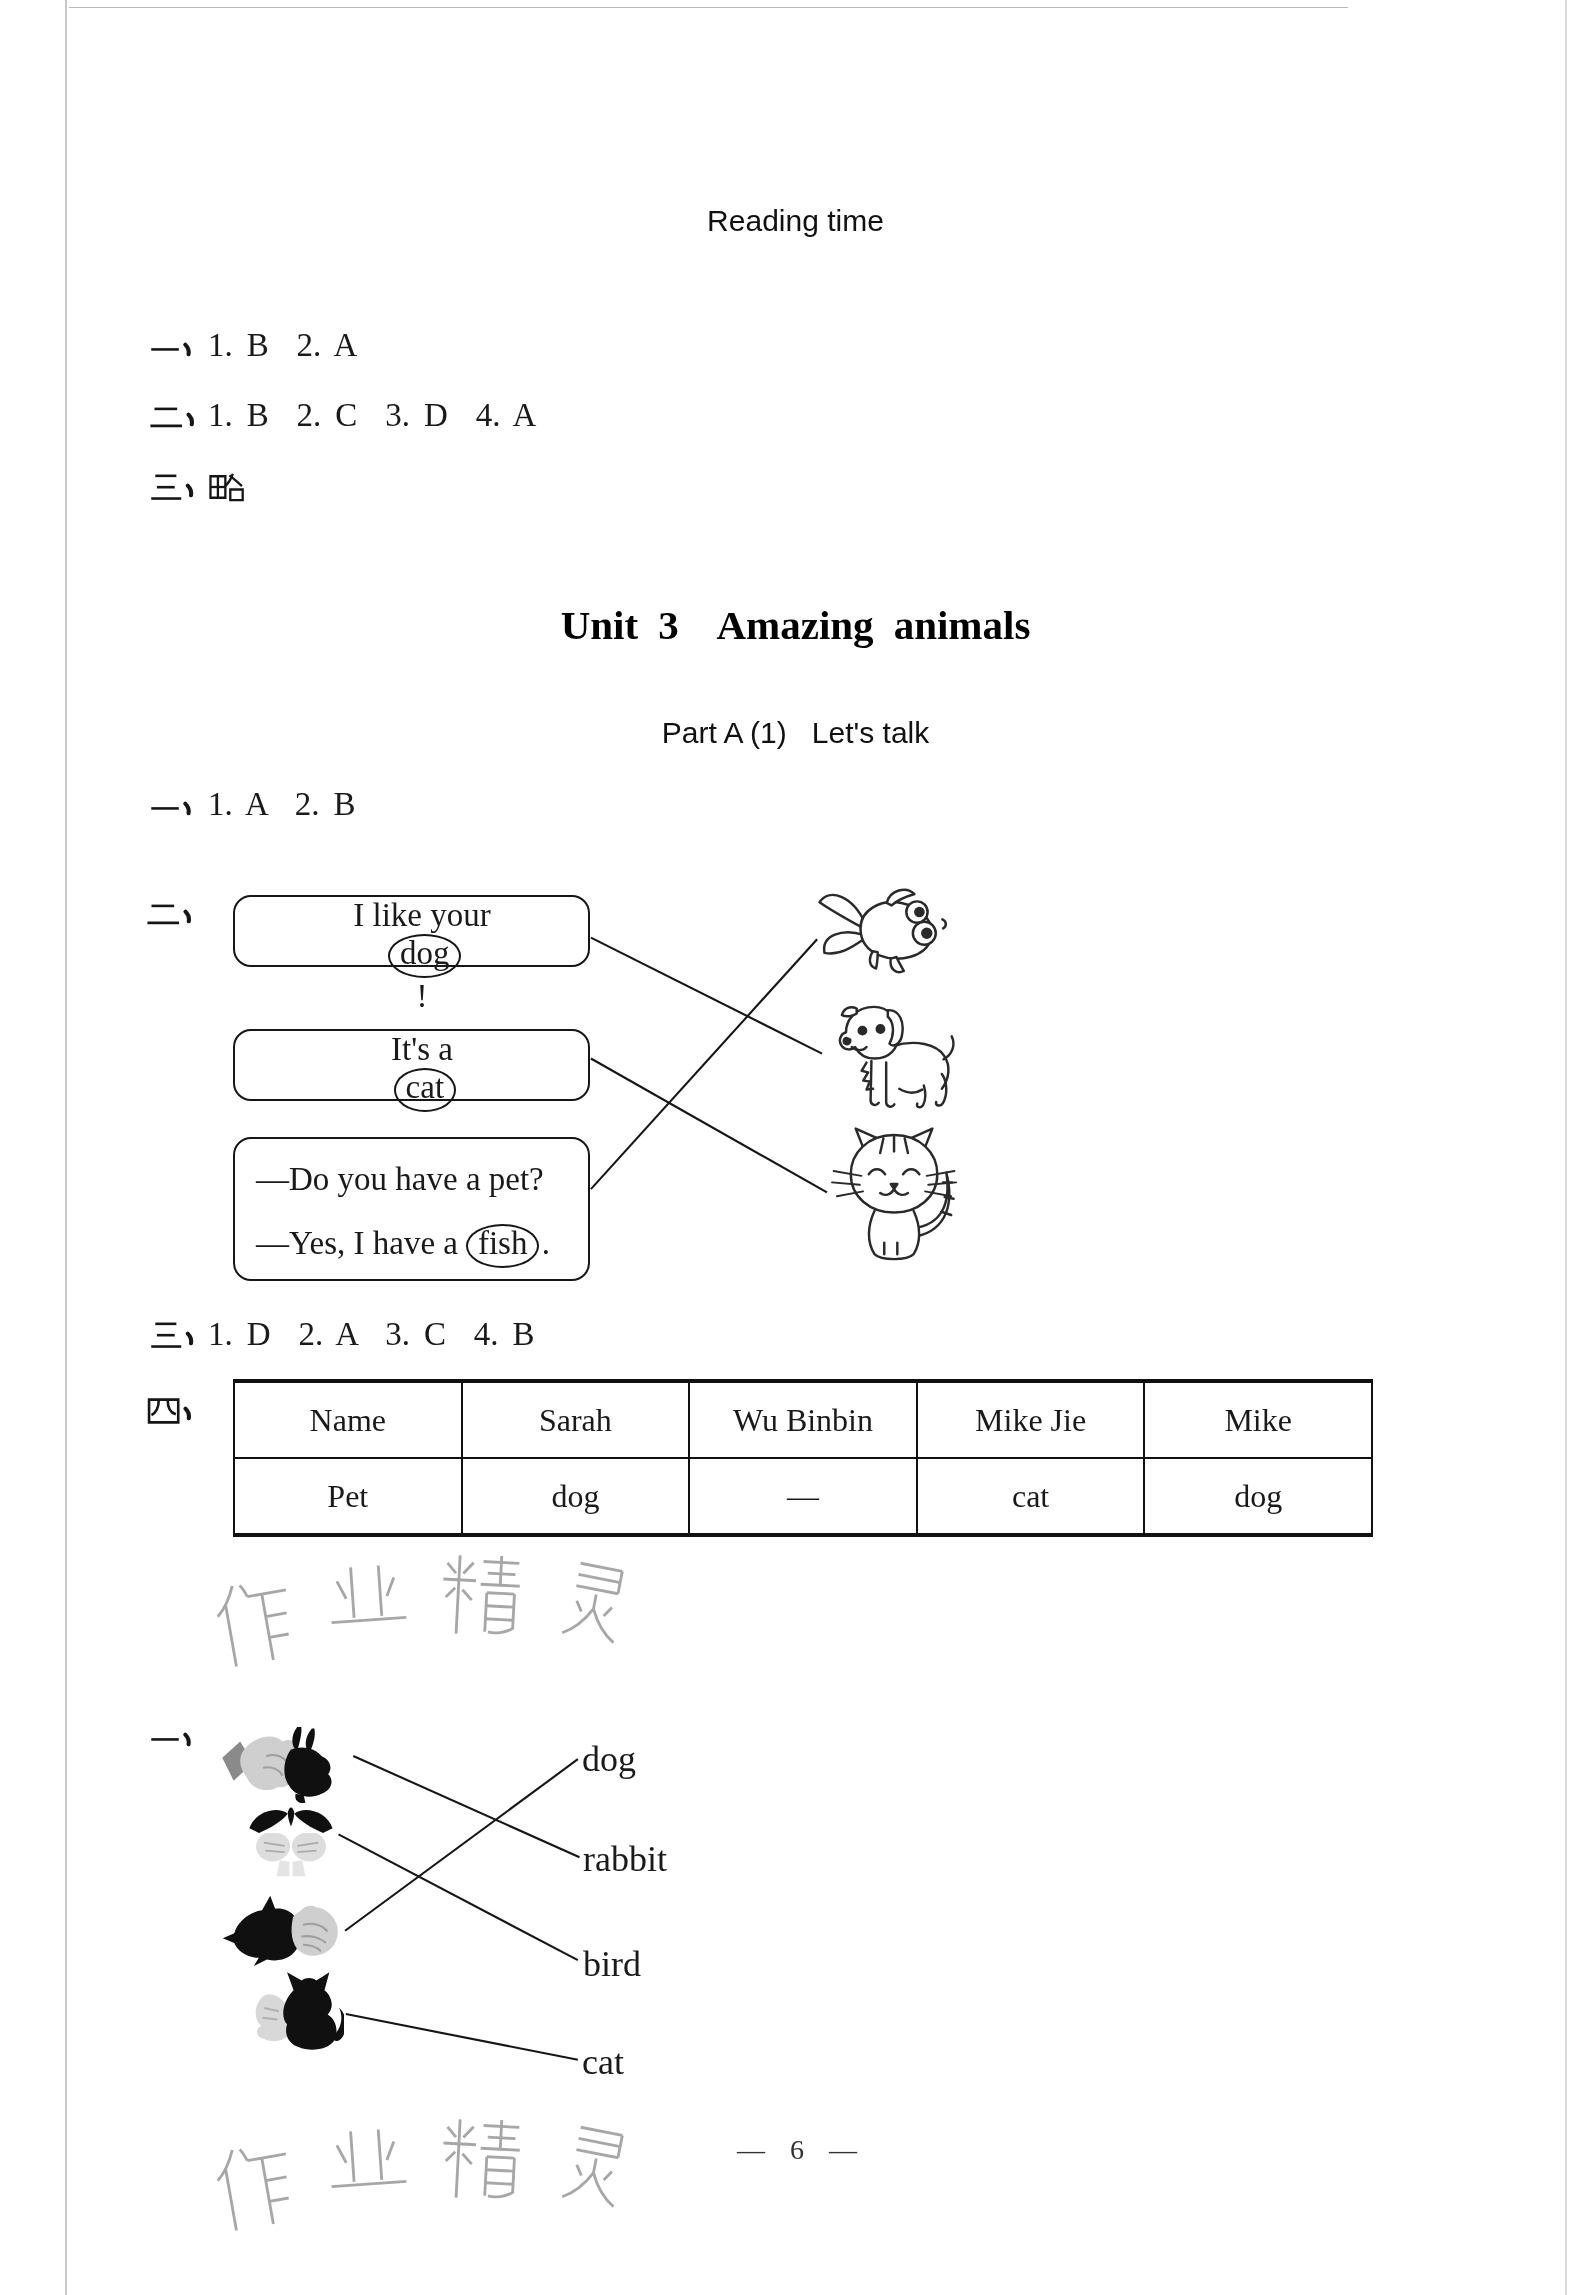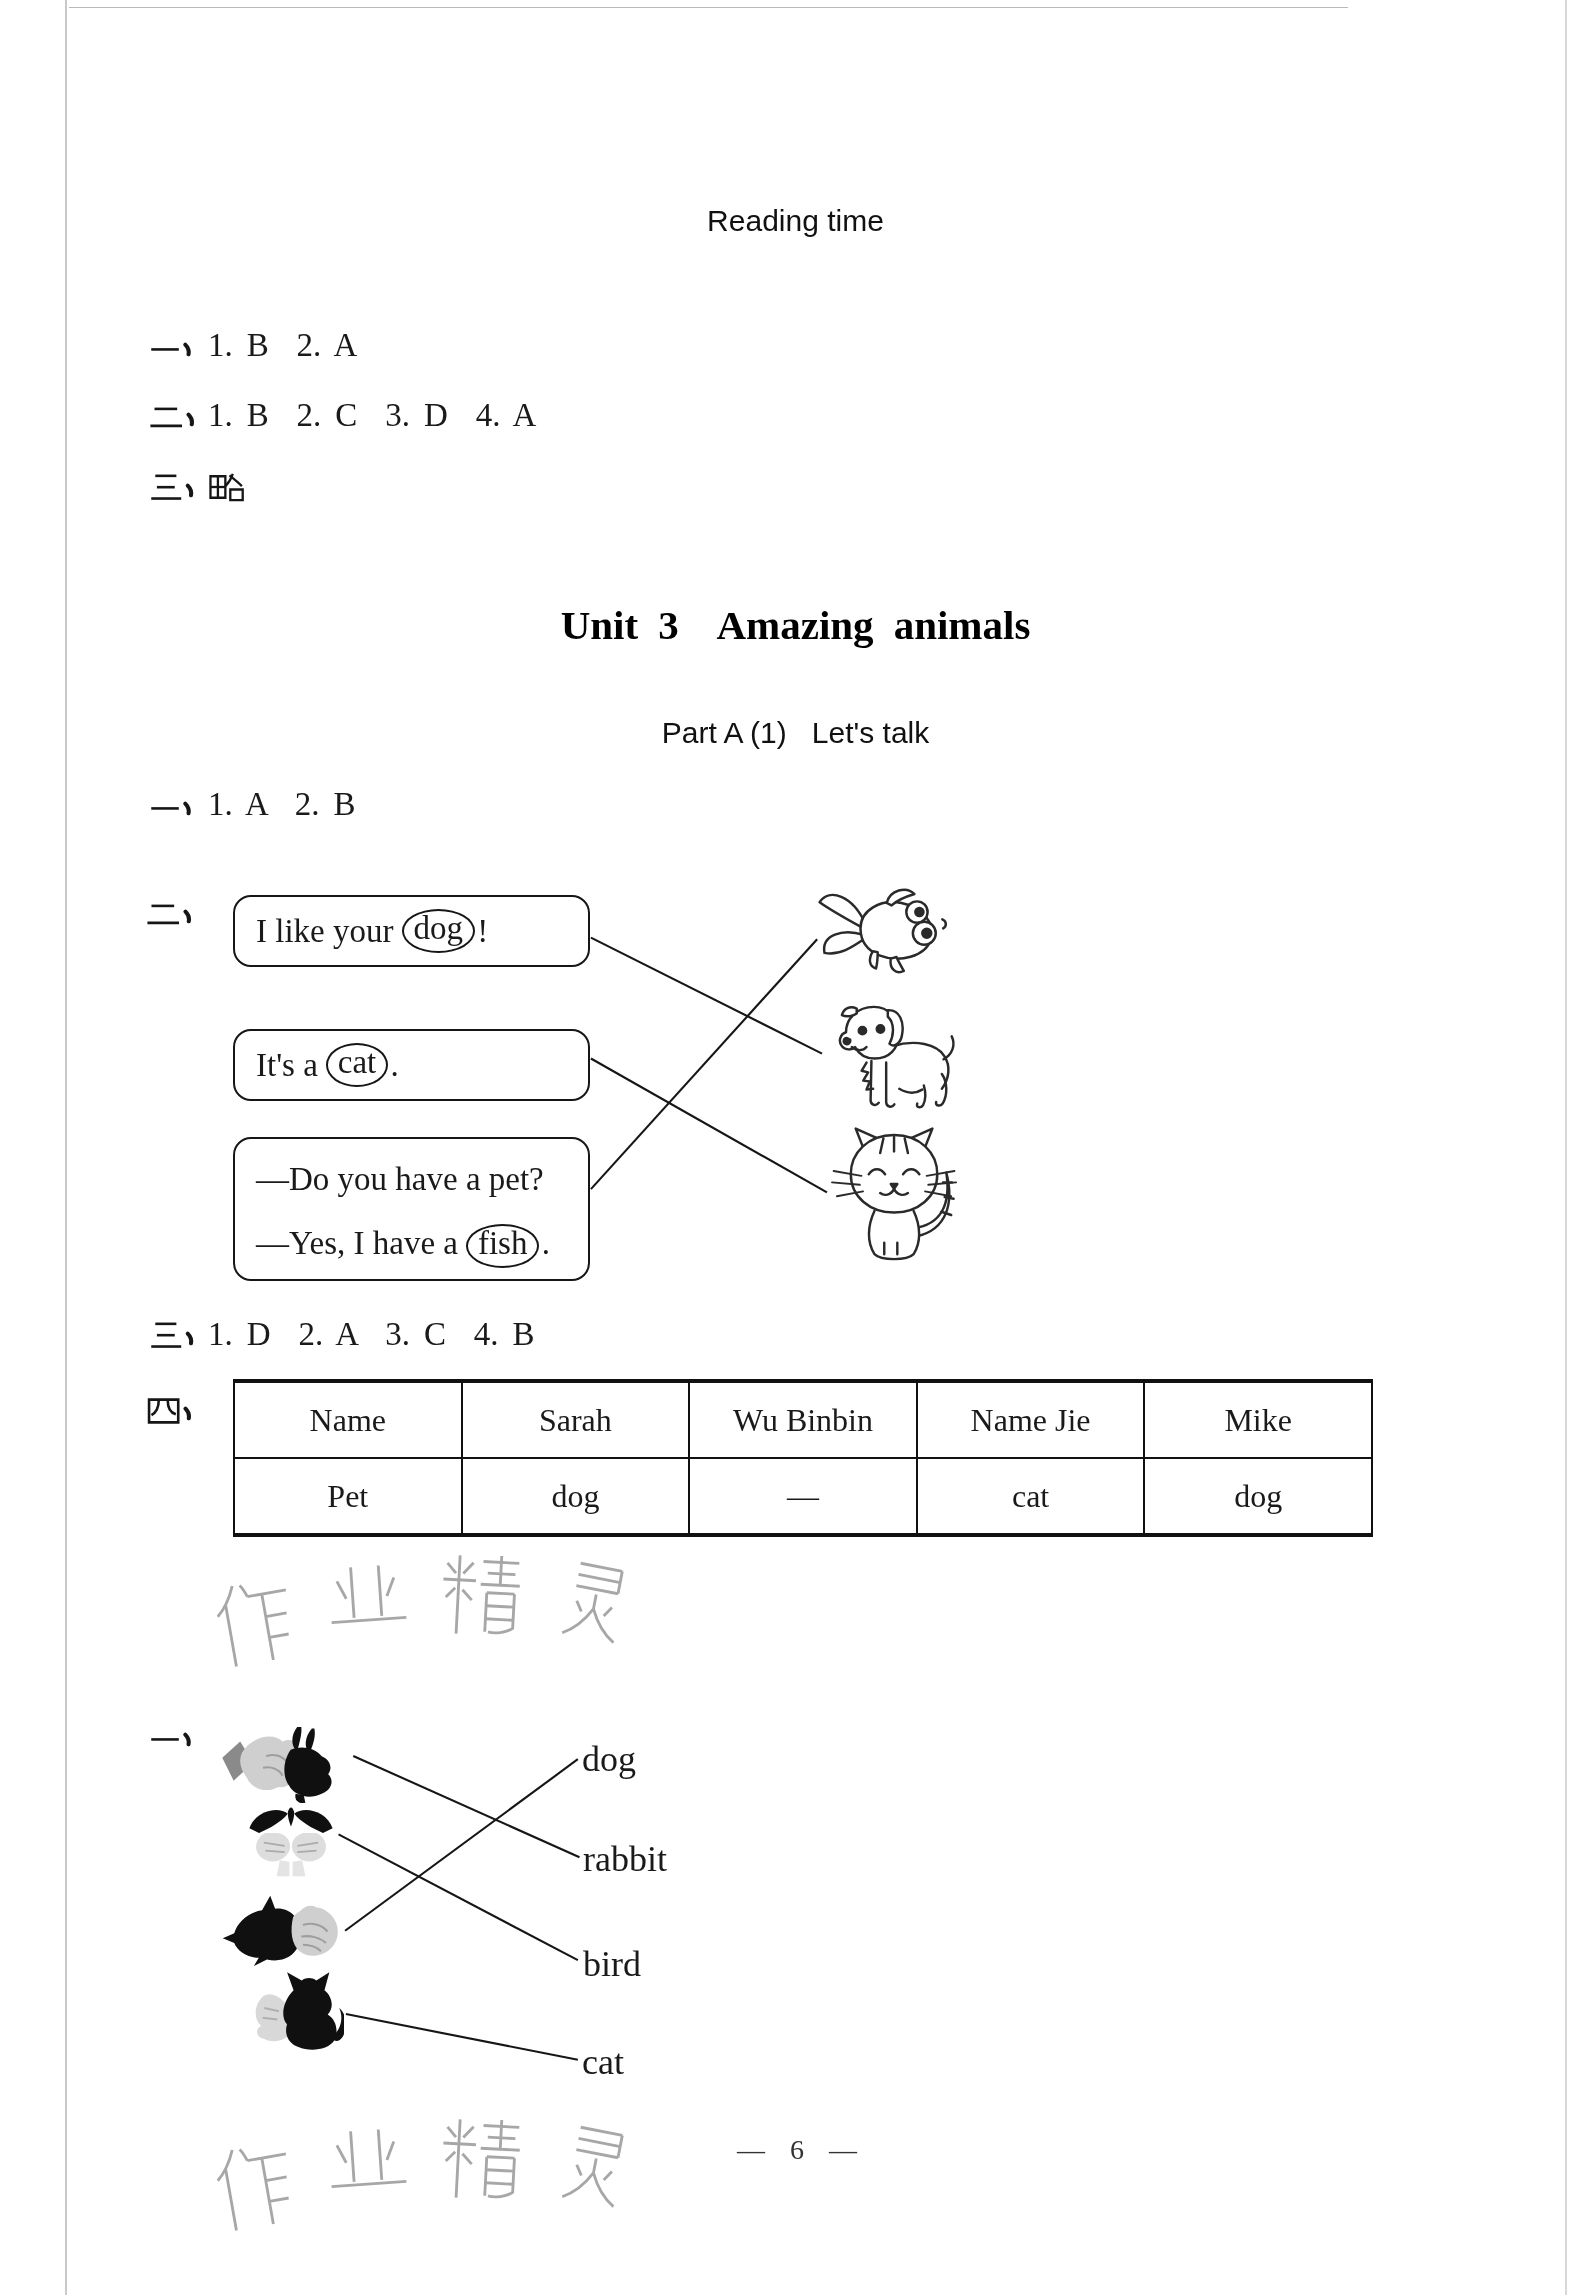--- a/index.html
+++ b/index.html
@@ -14,21 +14,21 @@
   .reading-title{top:204px;font-size:30px;color:#111;}
   .unit-title{top:601px;font-size:41px;font-weight:bold;word-spacing:9.8px;color:#000;}
   .part-heading{font-size:30px;color:#111;white-space:pre;}
   .ans-line{display:flex;align-items:flex-start;gap:13px;left:148px;}
   .marker-svg{width:47px;height:38px;flex:none;margin-top:3.3px;}
   .ans-text{font-size:33px;white-space:pre;word-spacing:5.7px;line-height:41px;}
   .lue-svg{width:38px;height:38px;margin-top:1.6px;}
   .speech-box{
     left:233px;width:357px;border:2.5px solid #161616;border-radius:18px;
     box-sizing:border-box;display:flex;align-items:center;padding-left:21px;
-    font-size:33px;background:#fff;
+    font-size:33px;background:#fff;flex-direction:column;
   }
   .speech-box.two-line{display:block;padding-top:8.2px;}
   .box-line{line-height:64px;white-space:pre;}
   .circled{
     display:inline-block;border:2.5px solid #161616;border-radius:50%;
     padding:0 9.8px 4.9px;margin:0 2.5px 0 8.2px;line-height:1.05;
   }
   .figure svg{width:100%;height:100%;display:block;}
   .match-table{
     border-collapse:collapse;table-layout:fixed;background:#fff;
@@ -265,21 +265,21 @@
 
   <svg class="abs marker-svg" style="left:145px;top:1389px;" viewBox="0 0 58 46" aria-label="四、">
       <use href="#m-si"></use>
     </svg>
   <table class="abs match-table" style="left:233px;top:1379px;width:1140px;">
     <tbody>
         <tr>
       <th>Name</th>
       <th>Sarah</th>
       <th>Wu Binbin</th>
-      <th>Name Jie</th>
+      <th>Mike Jie</th>
       <th>Mike</th>
     </tr>
     <tr>
       <td>Pet</td>
       <td>dog</td>
       <td>—</td>
       <td>cat</td>
       <td>dog</td>
     </tr>
   </tbody>

